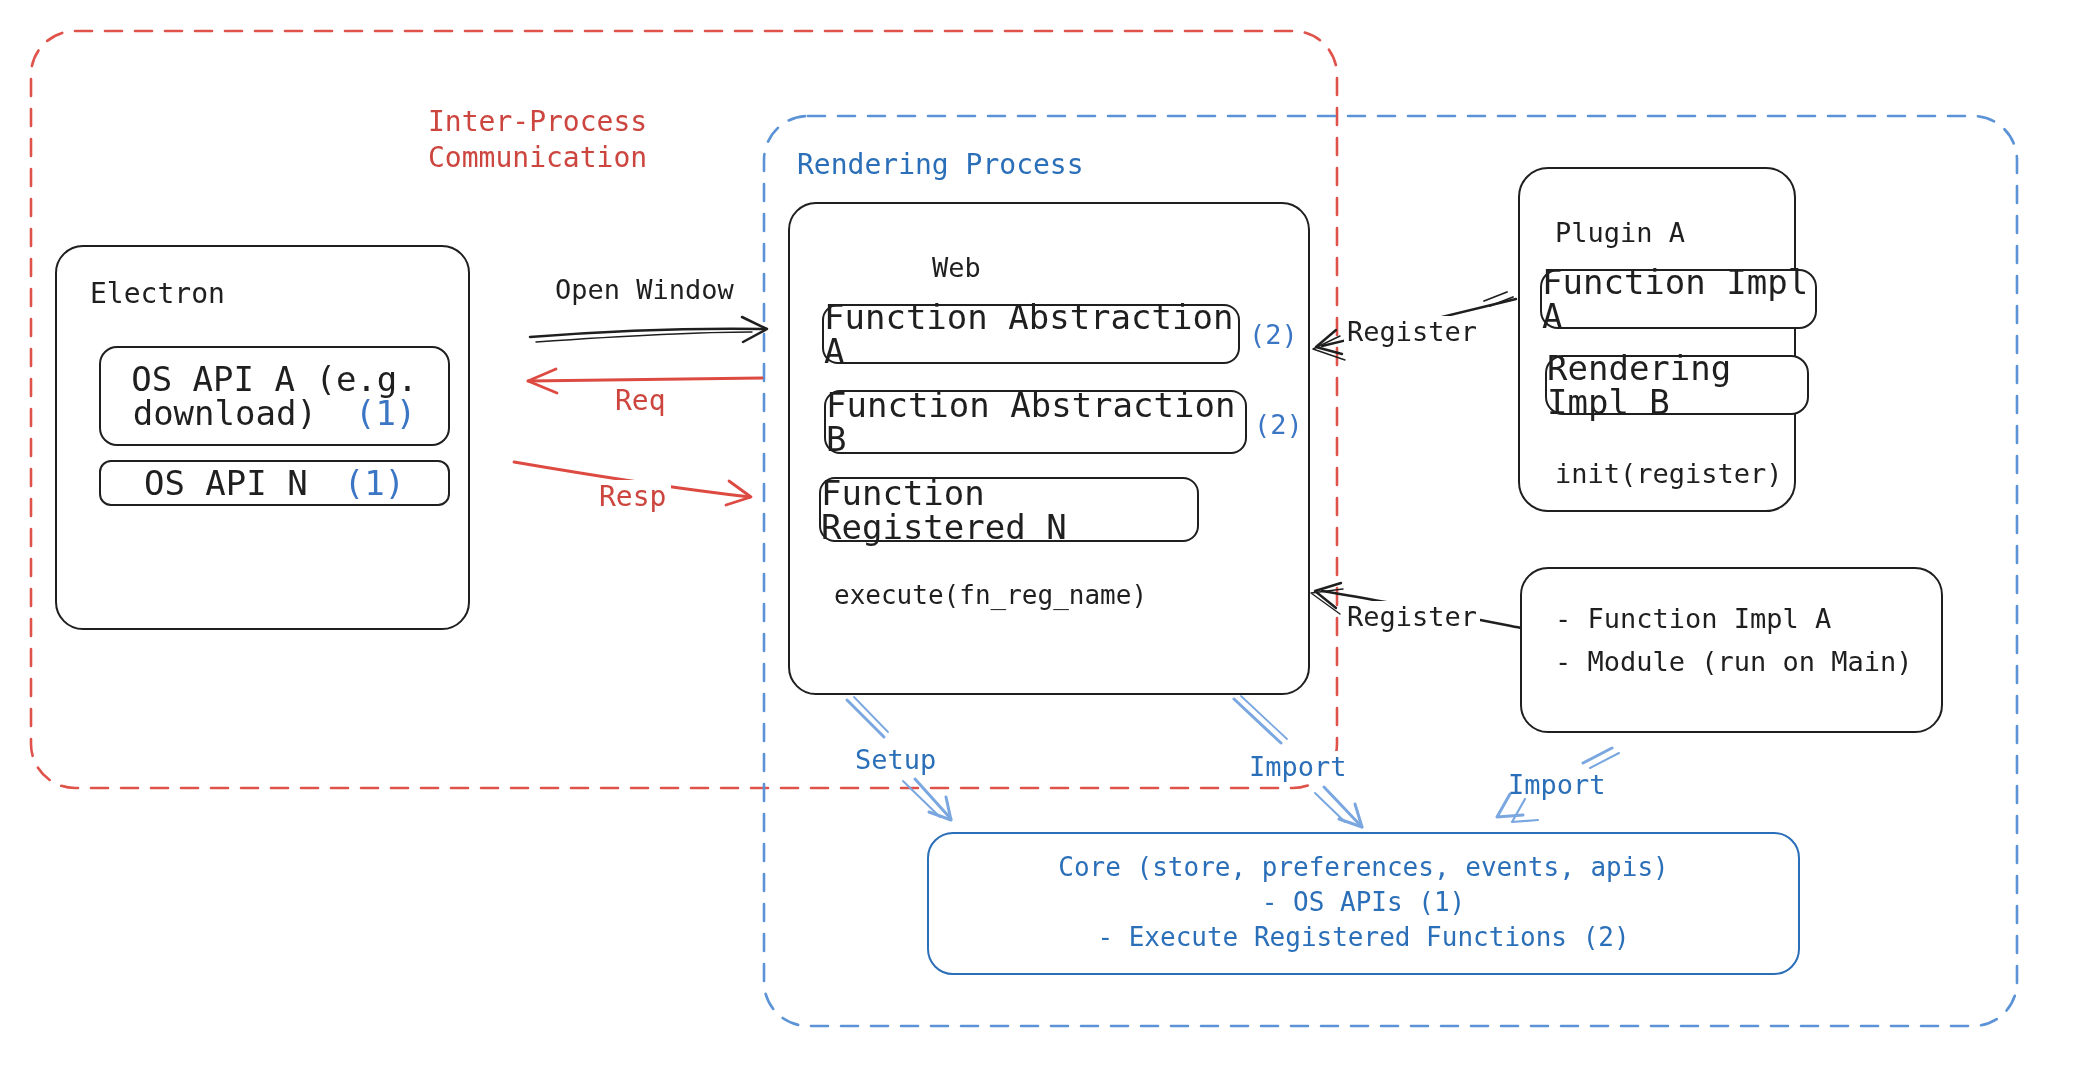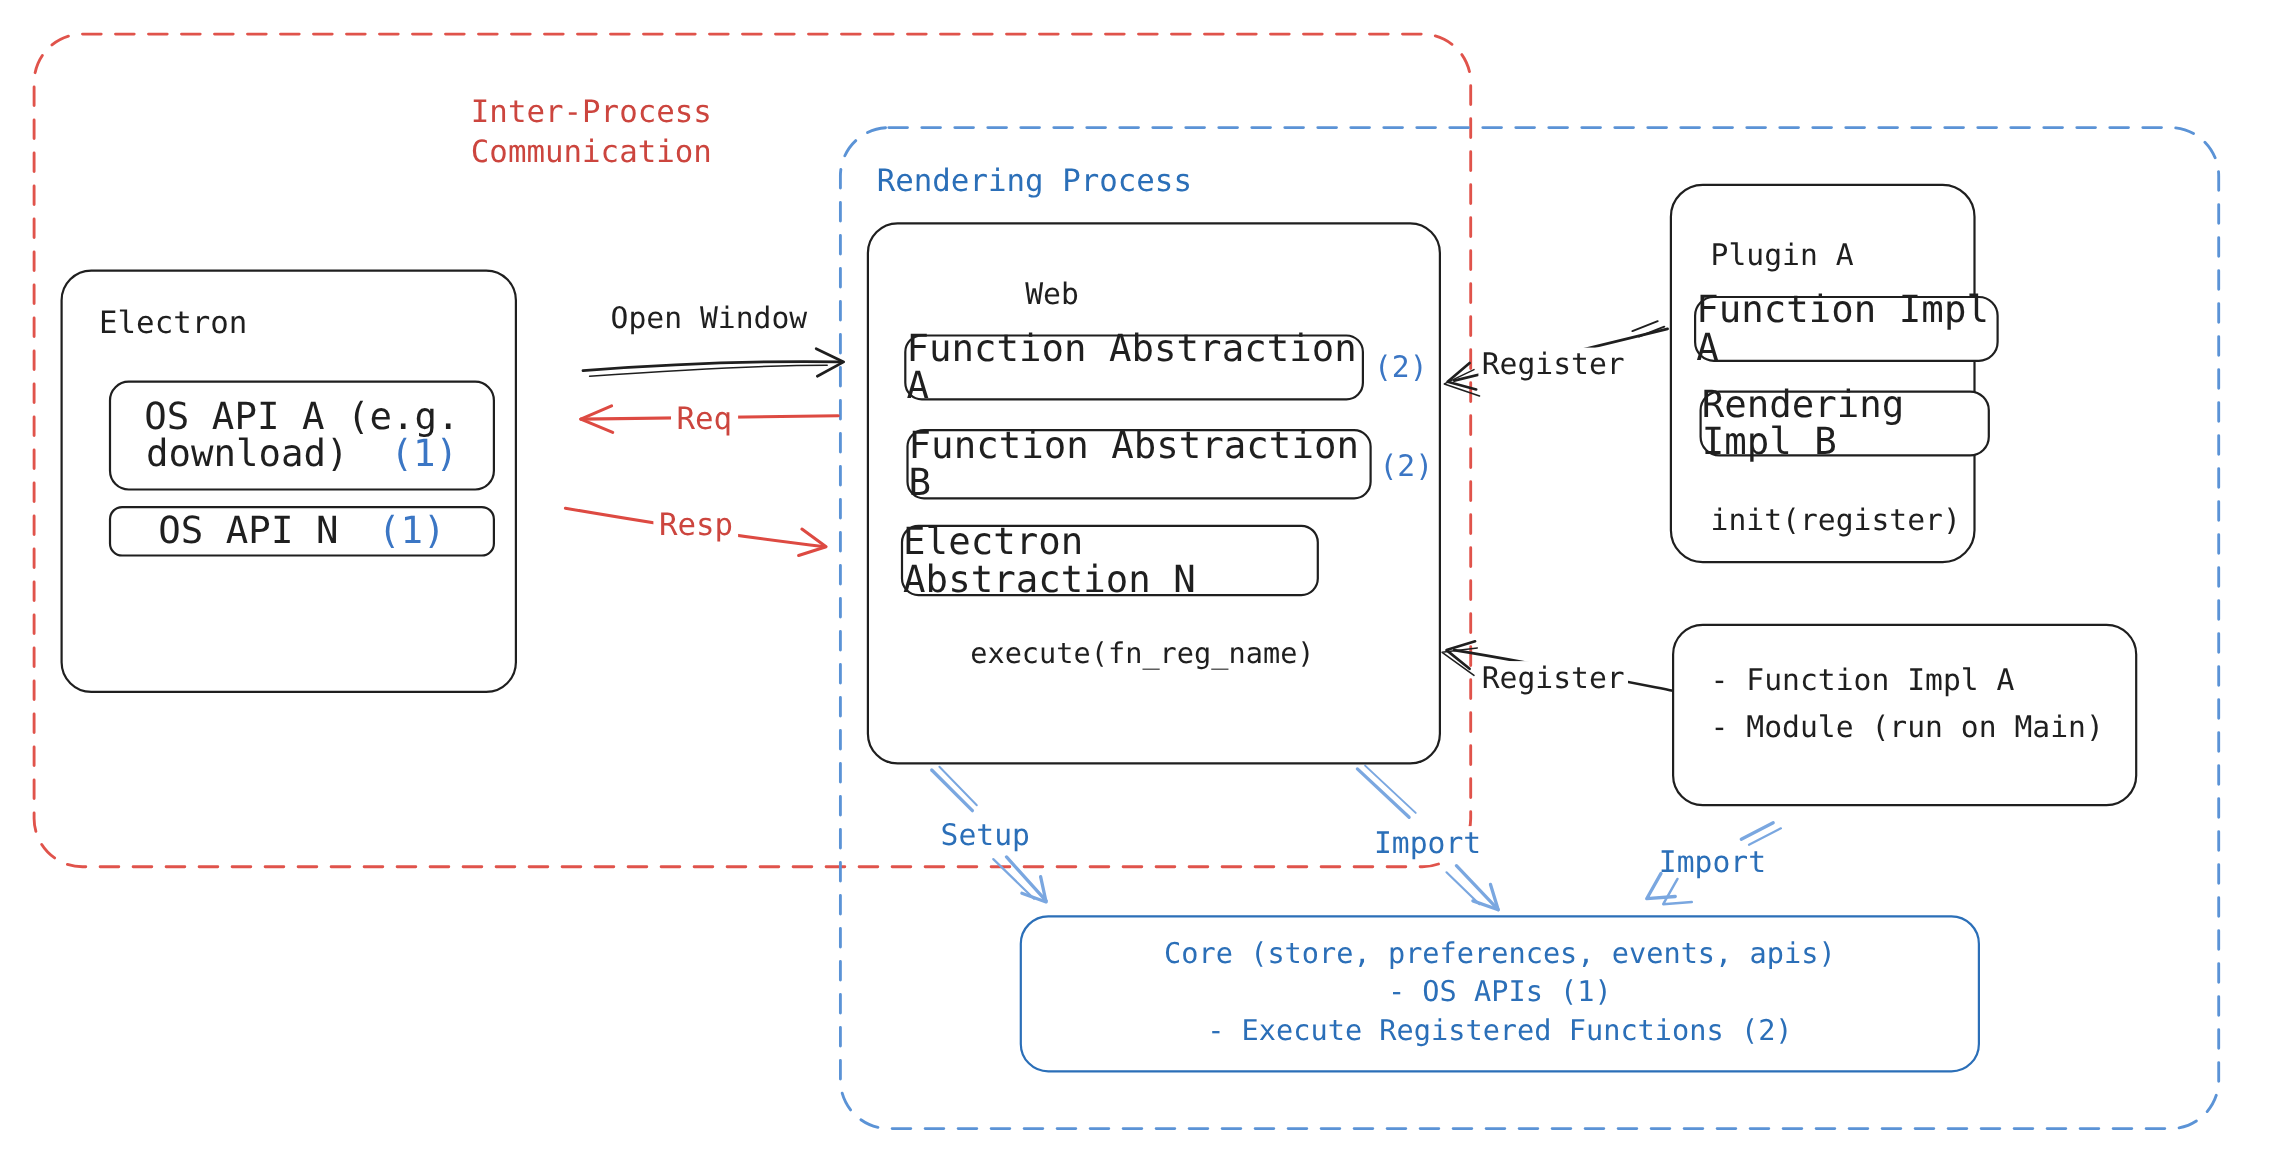--- a/index.html
+++ b/index.html
@@ -9,21 +9,21 @@
   }
   .layer{position:absolute;left:0;top:0;width:2074px;height:1066px;}
   .box{position:absolute;background:#ffffff;border:2.5px solid #1f1f1f;border-radius:30px;box-sizing:border-box;z-index:2;}
   .pill{position:absolute;background:#ffffff;border:2px solid #1f1f1f;border-radius:16px;box-sizing:border-box;
         display:flex;flex-direction:column;align-items:center;justify-content:center;font-size:34px;line-height:34px;}
   .pill-row{display:flex;align-items:center;justify-content:center;}
   .badge{color:#3b76c4;}
   .label{position:absolute;white-space:nowrap;z-index:3;}
   .title{position:absolute;font-size:28px;white-space:nowrap;}
   .bg{background:#ffffff;padding:0 5px;}
-  .red{color:#cc453e;}
+  .red{color:#cc453e;margin-top:20px;}
   .blue{color:#2b6fb8;}
   svg{z-index:1;}
   svg path, svg polyline, svg rect, svg line{fill:none;stroke-linecap:round;stroke-linejoin:round;}
 </style>
 </head>
 <body>
 
 <div class="canvas">
 
   <svg class="layer" viewBox="0 0 2074 1066" width="2074" height="1066">
@@ -116,23 +116,23 @@
     <div class="title" style="left:142px;top:48px;font-size:27px;">Web</div>
     <div class="pill" style="left:32px;top:100px;width:418px;height:60px;">
       <span>Function Abstraction A</span>
     </div>
     <div class="label badge" style="left:459px;top:115px;font-size:27px;">(2)</div>
     <div class="pill" style="left:34px;top:186px;width:423px;height:64px;">
       <span>Function Abstraction B</span>
     </div>
     <div class="label badge" style="left:464px;top:205px;font-size:27px;">(2)</div>
     <div class="pill" style="left:29px;top:273px;width:380px;height:65px;">
-      <span>Electron Abstraction N</span>
+      <span>Function Registered N</span>
     </div>
-    <div class="label" style="left:44px;top:376px;font-size:26px;margin-left:48px;">execute(fn_reg_name)</div>
+    <div class="label" style="left:44px;top:376px;font-size:26px;">execute(fn_reg_name)</div>
   </div>
 
   <div class="label bg" style="left:1344px;top:316px;font-size:27px;padding:0 3px;">Register</div>
   <div class="label bg" style="left:1344px;top:601px;font-size:27px;padding:0 3px;">Register</div>
 
   <div class="box" style="left:1518px;top:167px;width:278px;height:345px;">
     <div class="title" style="left:35px;top:48px;font-size:27px;">Plugin A</div>
     <div class="pill" style="left:20px;top:100px;width:277px;height:60px;border-radius:18px;">
       <span>Function Impl A</span>
     </div>

